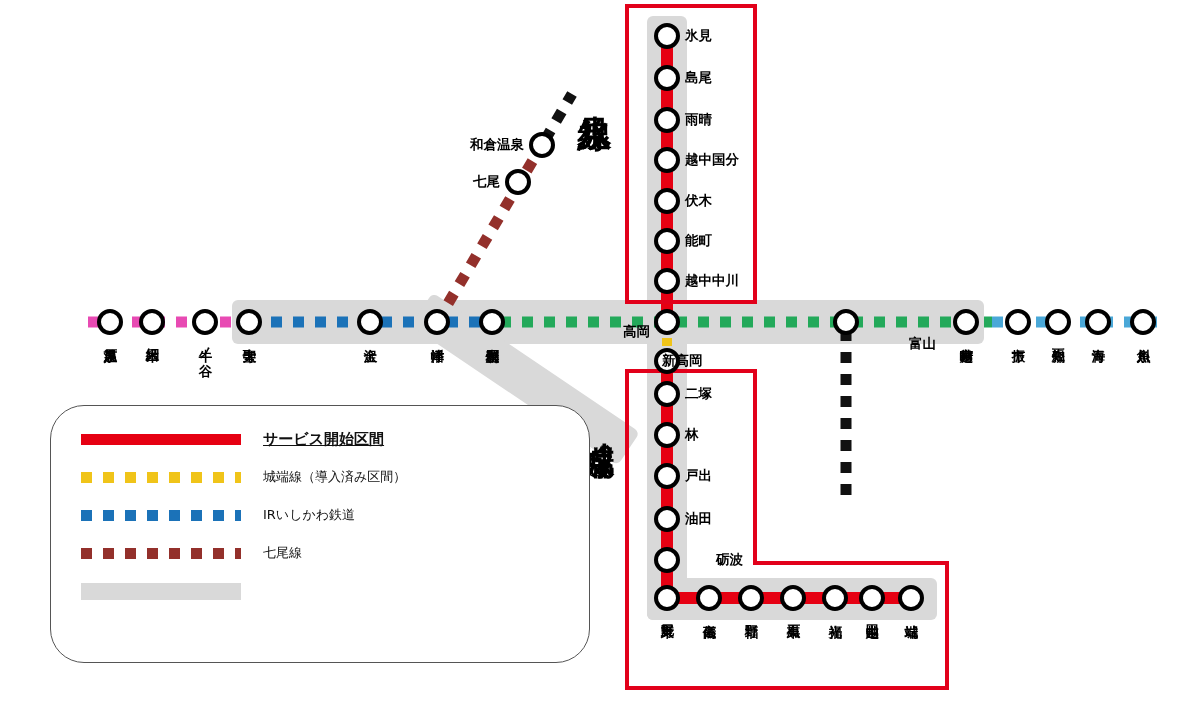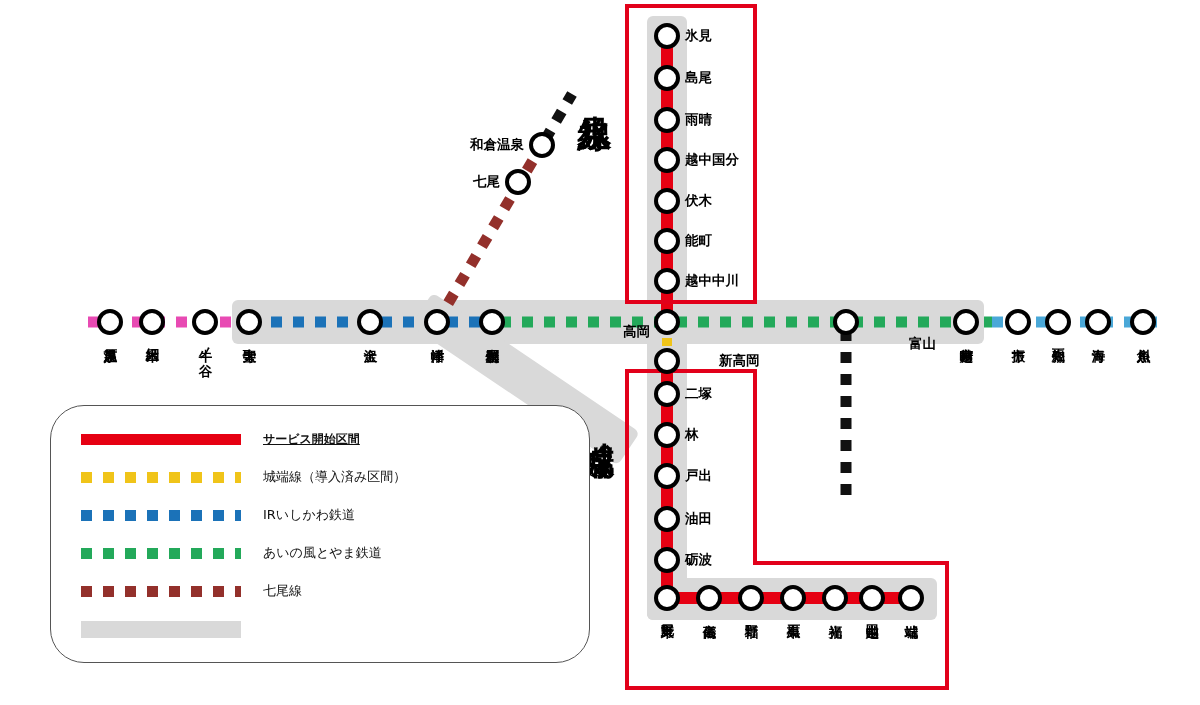--- a/index.html
+++ b/index.html
@@ -27,21 +27,21 @@
   .linetitle{position:absolute;writing-mode:vertical-rl;text-orientation:upright;
     font-size:34px;font-weight:800;color:#000;letter-spacing:2px;z-index:46;line-height:1.06;}
 
   
   #legend{position:absolute;left:50px;top:405px;width:540px;height:258px;
      border:1.6px solid #555;border-radius:34px;background:#fff;z-index:60;
      box-sizing:border-box;padding:14px 0 0 0;}
   .lgrow{display:flex;align-items:center;height:38px;margin-left:30px;}
   .lgswatch{width:160px;height:13px;flex:0 0 160px;margin-right:22px;}
   .lgtext{font-size:13px;color:#111;white-space:nowrap;}
-  .lgtext.bold{font-weight:800;text-decoration:underline;font-size:12px;}
+  .lgtext.bold{font-weight:800;text-decoration:underline;font-size:15px;}
 </style>
 </head>
 <body>
 
 <svg id="map" viewBox="0 0 1200 705">
   <defs>
     
   </defs>
 
   <g>
@@ -93,31 +93,31 @@
     <div class="lbl horiz" style="left: 685px; top: 120px;">雨晴</div>
     <div class="stn" title="越中国分" style="left: 667px; top: 160px;"></div>
     <div class="lbl horiz" style="left: 685px; top: 160px;">越中国分</div>
     <div class="stn" title="伏木" style="left: 667px; top: 201px;"></div>
     <div class="lbl horiz" style="left: 685px; top: 201px;">伏木</div>
     <div class="stn" title="能町" style="left: 667px; top: 241px;"></div>
     <div class="lbl horiz" style="left: 685px; top: 241px;">能町</div>
     <div class="stn" title="越中中川" style="left: 667px; top: 281px;"></div>
     <div class="lbl horiz" style="left: 685px; top: 281px;">越中中川</div>
     <div class="stn" title="新高岡" style="left: 667px; top: 361px;"></div>
-    <div class="lbl horiz" style="left: 719px; top: 361px;">新高岡</div>
+    <div class="lbl horiz" style="left: 662px; top: 361px;">新高岡</div>
     <div class="stn" title="二塚" style="left: 667px; top: 394px;"></div>
     <div class="lbl horiz" style="left: 685px; top: 394px;">二塚</div>
     <div class="stn" title="林" style="left: 667px; top: 435px;"></div>
     <div class="lbl horiz" style="left: 685px; top: 435px;">林</div>
     <div class="stn" title="戸出" style="left: 667px; top: 476px;"></div>
     <div class="lbl horiz" style="left: 685px; top: 476px;">戸出</div>
     <div class="stn" title="油田" style="left: 667px; top: 519px;"></div>
     <div class="lbl horiz" style="left: 685px; top: 519px;">油田</div>
     <div class="stn" title="砺波" style="left: 667px; top: 560px;"></div>
-    <div class="lbl horiz" style="left: 685px; top: 560px;">砺波</div>
+    <div class="lbl horiz" style="left: 716px; top: 560px;">砺波</div>
     <div class="stn" title="東野尻" style="left: 667px; top: 598px;"></div>
     <div class="lbl vert" style="left: 667px; top: 614px;">東野尻</div>
     <div class="stn" title="高儀" style="left: 709px; top: 598px;"></div>
     <div class="lbl vert" style="left: 709px; top: 614px;">高儀</div>
     <div class="stn" title="福野" style="left: 751px; top: 598px;"></div>
     <div class="lbl vert" style="left: 751px; top: 614px;">福野</div>
     <div class="stn" title="東石黒" style="left: 793px; top: 598px;"></div>
     <div class="lbl vert" style="left: 793px; top: 614px;">東石黒</div>
     <div class="stn" title="福光" style="left: 835px; top: 598px;"></div>
     <div class="lbl vert" style="left: 835px; top: 614px;">福光</div>
@@ -169,23 +169,19 @@
     </div>
     <div class="lgrow">
       <div class="lgswatch" style="height: 11px; background-image: repeating-linear-gradient(to right, rgb(240, 196, 25) 0px, rgb(240, 196, 25) 11px, transparent 11px, transparent 22px);"></div>
       <div class="lgtext">城端線（導入済み区間）</div>
     </div>
     <div class="lgrow">
       <div class="lgswatch" style="height: 11px; background-image: repeating-linear-gradient(to right, rgb(27, 114, 184) 0px, rgb(27, 114, 184) 11px, transparent 11px, transparent 22px);"></div>
       <div class="lgtext">IRいしかわ鉄道</div>
     </div>
     <div class="lgrow">
-      <div class="lgswatch" style="height: 11px; background-image: repeating-linear-gradient(to right, rgb(35, 169, 90) 0px, rgb(35, 169, 90) 11px, transparent 11px, transparent 22px);"></div>
-      <div class="lgtext">あいの風とやま鉄道</div>
-    </div>
-    <div class="lgrow">
       <div class="lgswatch" style="height: 11px; background-image: repeating-linear-gradient(to right, rgb(147, 48, 43) 0px, rgb(147, 48, 43) 11px, transparent 11px, transparent 22px);"></div>
       <div class="lgtext">七尾線</div>
     </div>
     <div class="lgrow">
       <div class="lgswatch" style="background: rgb(217, 217, 217); height: 17px;"></div>
     </div>
   </div>
 
 </body></html>

